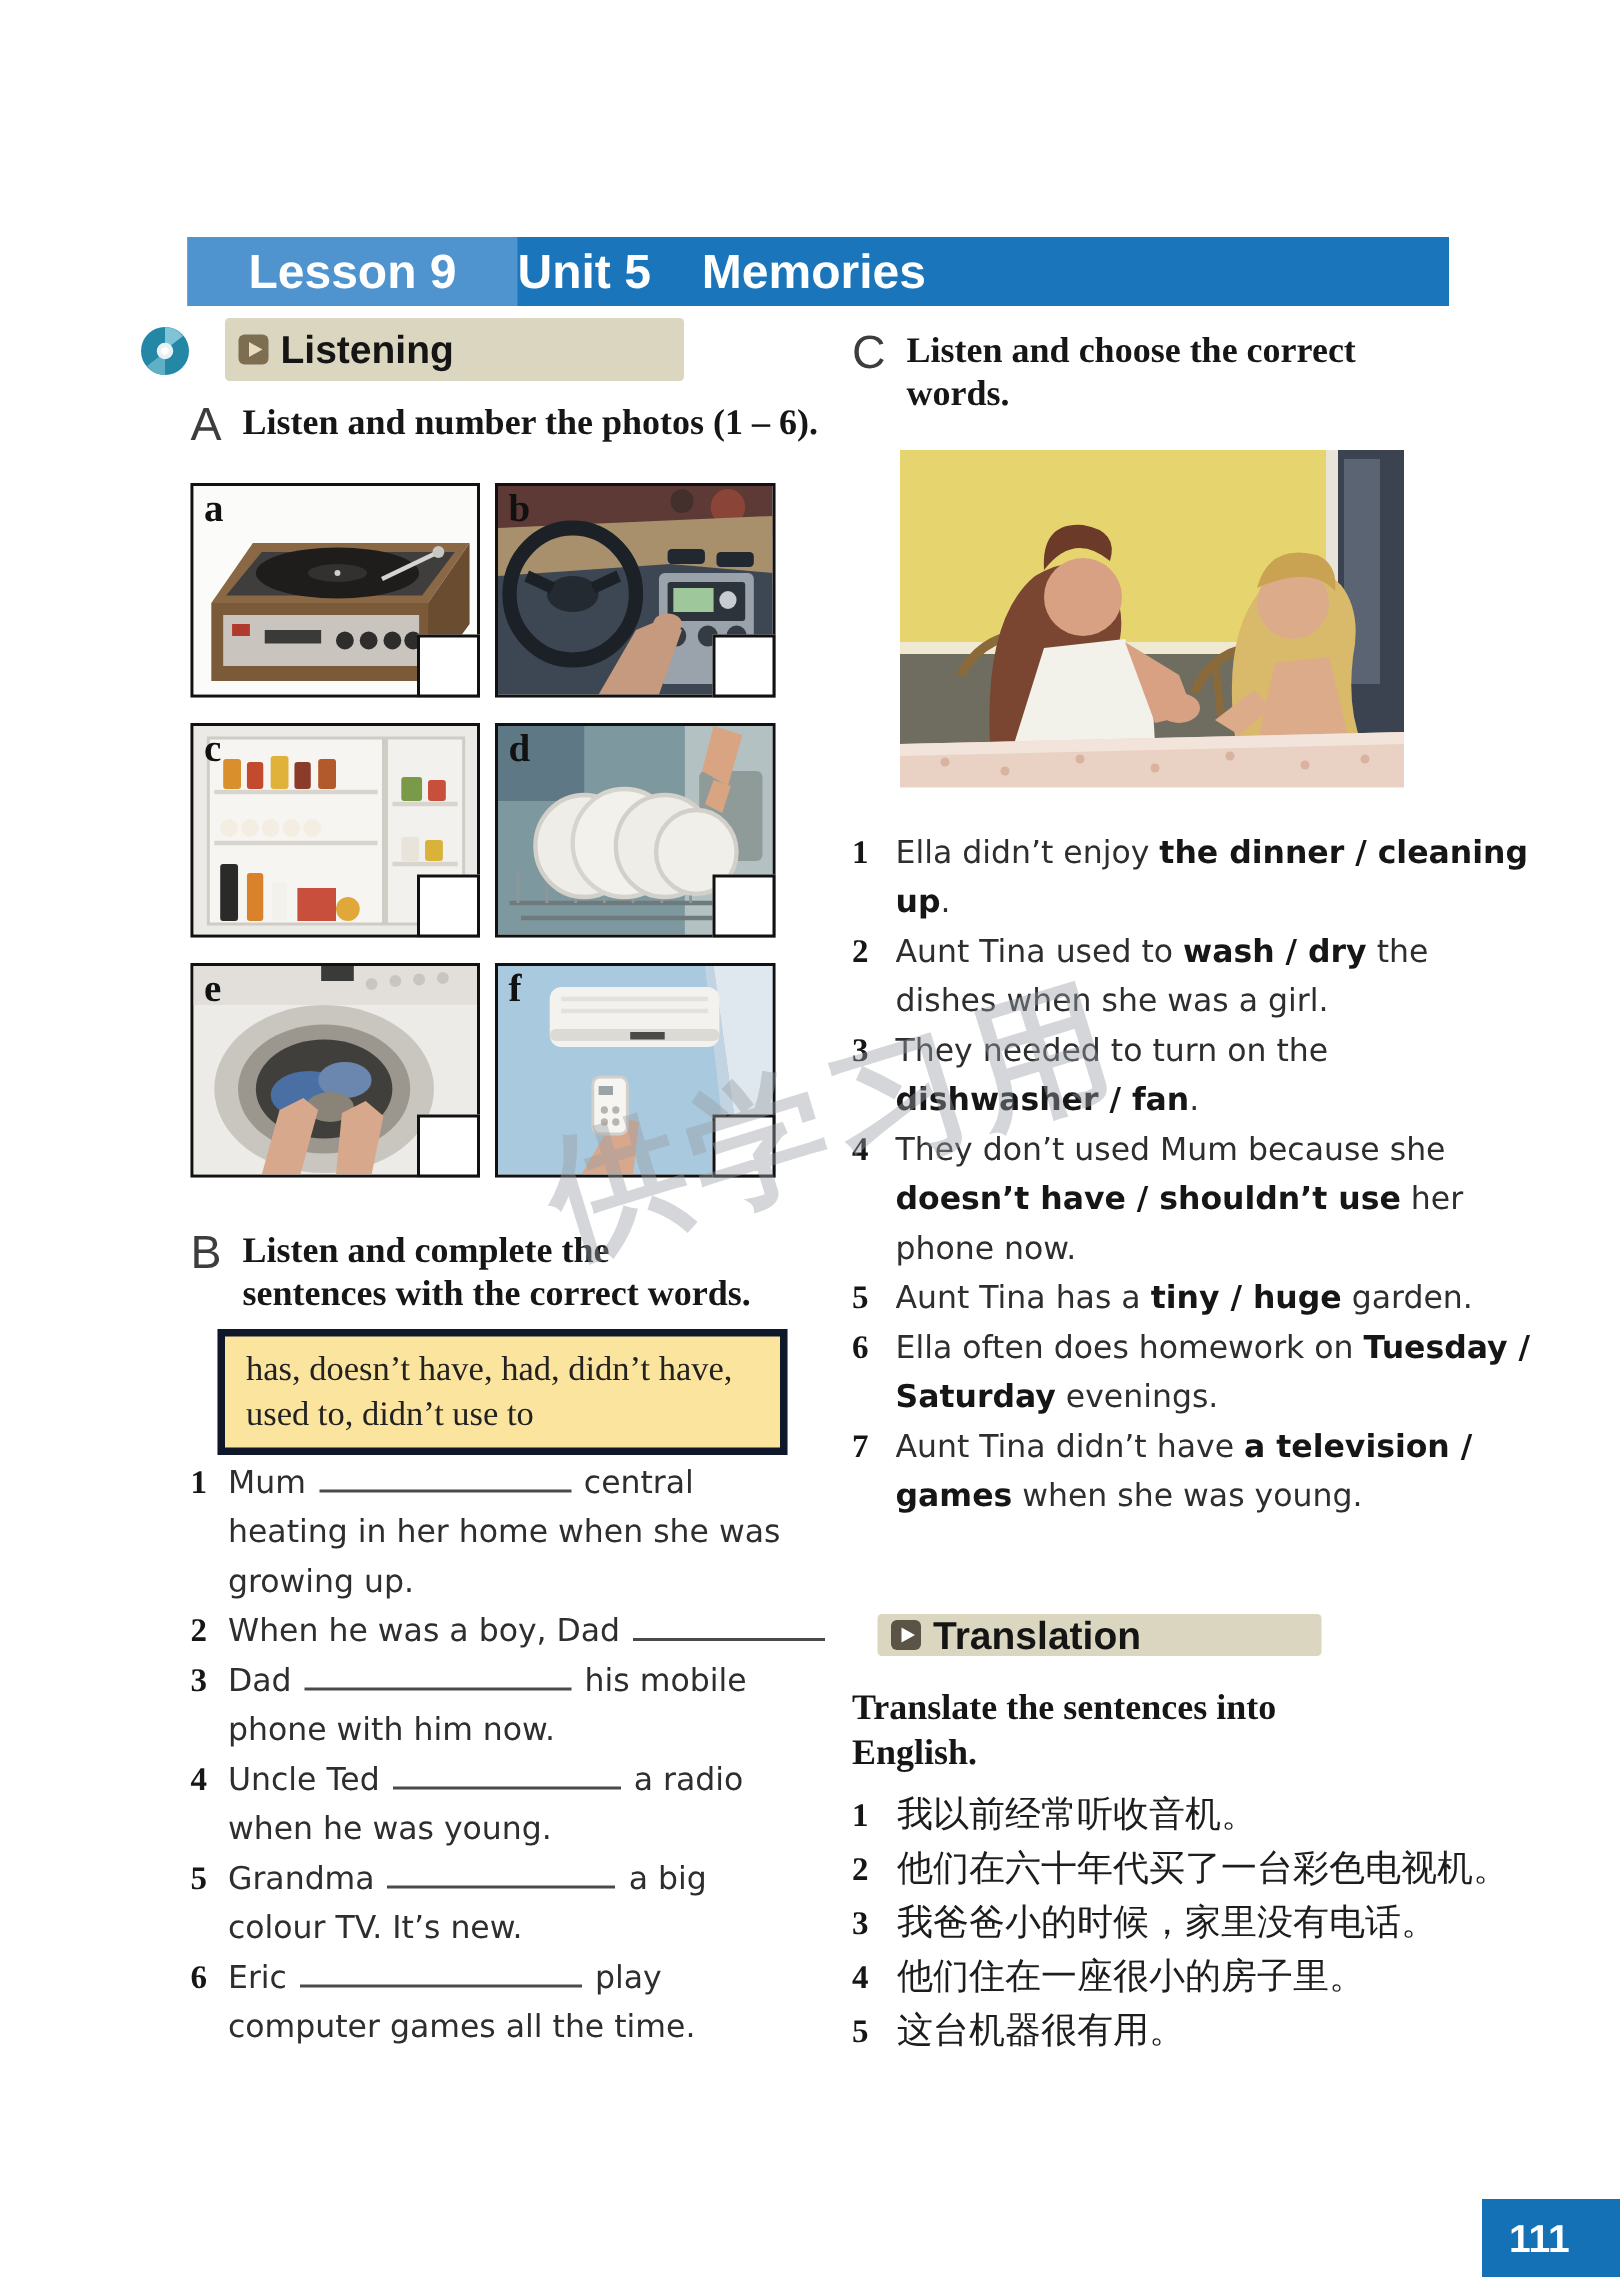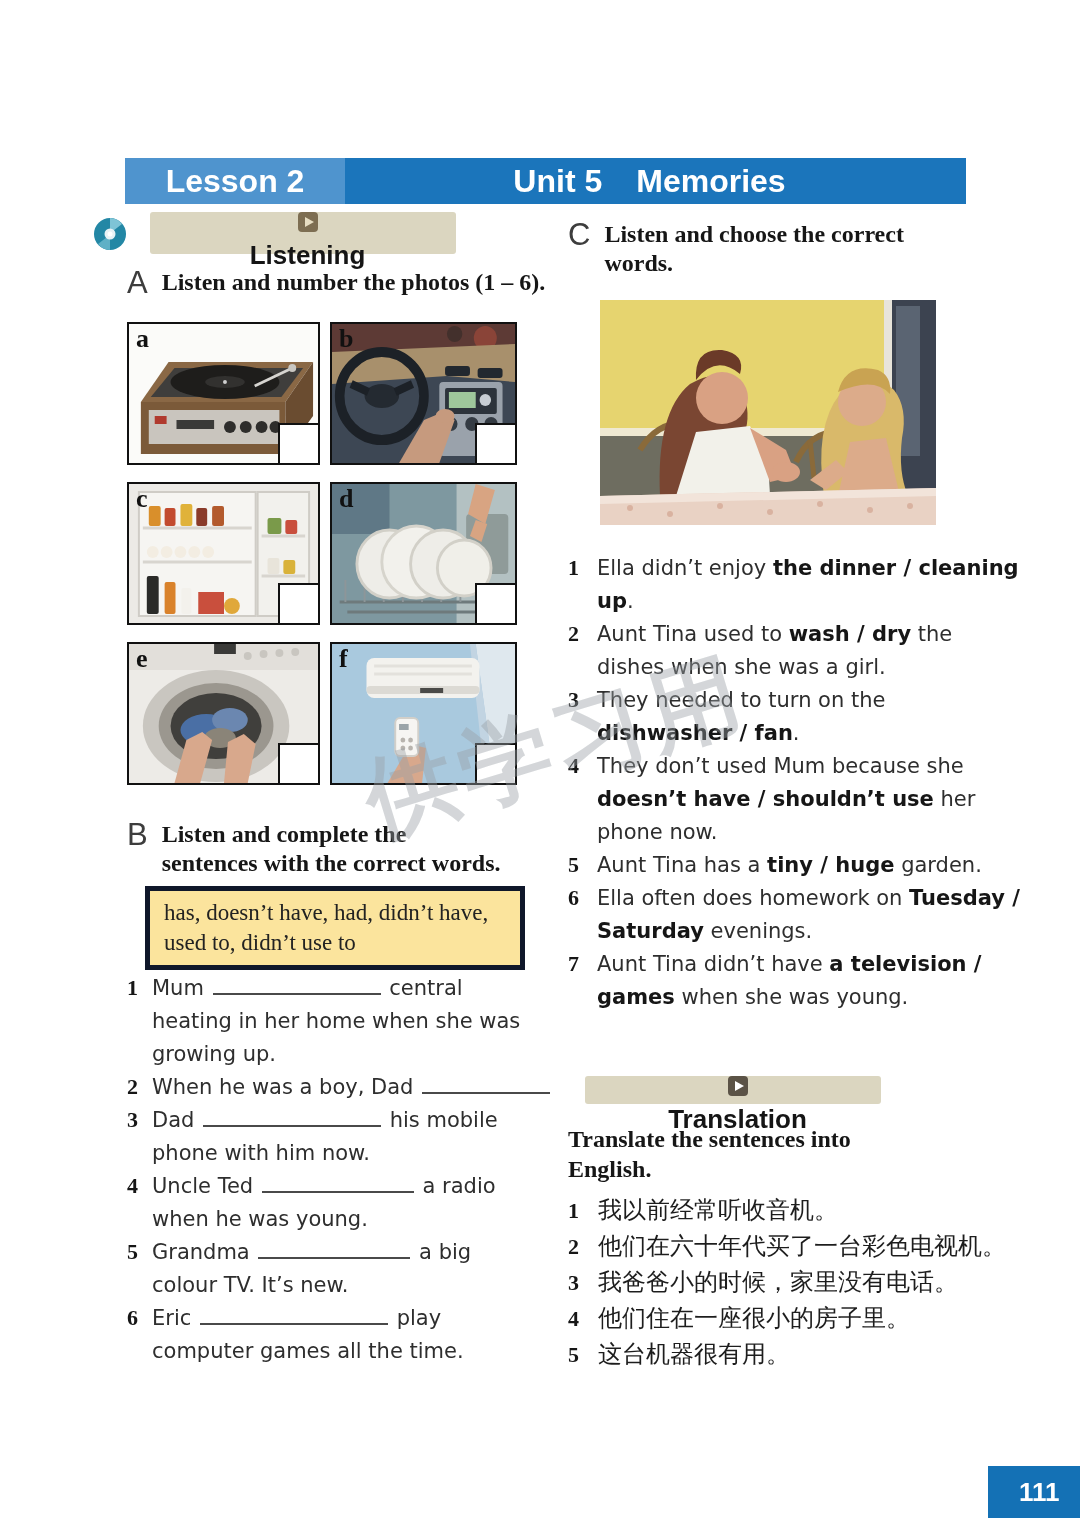--- a/index.html
+++ b/index.html
@@ -3,25 +3,25 @@
 <meta charset="utf-8">
 <style>
   html,body{margin:0;padding:0;}
   body{width:1080px;height:1524px;position:relative;background:#fff;overflow:hidden;
        font-family:"DejaVu Sans",sans-serif;color:#2e2e2e;}
   
   .header-bar{position:absolute;left:125px;top:158px;width:841px;height:46px;
     background:#1b75bb;display:flex;align-items:center;font-family:"Liberation Sans",sans-serif;}
   .lesson-seg{width:220px;height:46px;background:#4f94ce;display:flex;align-items:center;justify-content:center;}
   .lesson-seg span{color:#fff;font-weight:bold;font-size:32px;}
-  .unit-seg{flex:1;display:flex;justify-content:center;align-items:center;gap:34px;padding-right:12px;}
+  .unit-seg{flex:1;display:flex;justify-content:flex-start;align-items:center;gap:34px;padding-right:12px;}
   .unit-seg span{color:#fff;font-weight:bold;font-size:32px;}
   
   .band{position:absolute;height:42px;background:#dbd6c0;border-radius:3px;
-    display:flex;align-items:center;gap:8px;padding-left:9px;box-sizing:border-box;flex-direction:column;}
+    display:flex;align-items:center;gap:8px;padding-left:9px;box-sizing:border-box;}
   .band .band-label{font-family:"Liberation Sans",sans-serif;font-weight:bold;font-size:26px;color:#151515;}
   .play-icon{width:20px;height:20px;border-radius:4px;background:#7d6e52;position:relative;flex:0 0 auto;}
   .play-icon::after{content:"";position:absolute;left:7px;top:5px;border-left:9px solid #e6ddc2;
     border-top:5px solid transparent;border-bottom:5px solid transparent;}
   .play-icon.dark{background:#5b5346;}
   .play-icon.dark::after{border-left-color:#ffffff;}
   .cd{position:absolute;left:92px;top:216px;width:36px;height:36px;}
   
   .sec-head{position:absolute;display:flex;align-items:flex-start;gap:14px;}
   .sec-letter{font-family:"Liberation Sans",sans-serif;font-size:31px;color:#3d3d3d;line-height:1;margin-top:-1px;}
@@ -56,29 +56,29 @@
   .c-photo svg{width:100%;height:100%;display:block;}
   
   .trans-inst{position:absolute;left:568px;top:1124px;width:360px;
     font-family:"Liberation Serif",serif;font-weight:bold;font-size:24px;line-height:30px;color:#161616;}
   
   .watermark{position:absolute;left:368px;top:742px;transform:rotate(-17deg);transform-origin:left center;
     font-family:"Liberation Serif",serif;font-weight:bold;font-size:92px;letter-spacing:6px;
     color:#9aa0a6;opacity:.42;z-index:9;pointer-events:none;white-space:nowrap;}
   
   .footer{position:absolute;left:988px;top:1466px;right:0;height:52px;background:#1471b5;
-    display:flex;align-items:center;padding-left:31px;box-sizing:border-box;
+    display:flex;align-items:center;padding-left:18px;box-sizing:border-box;
     font-family:"Liberation Sans",sans-serif;font-weight:bold;font-size:26px;color:#fff;}
 </style>
 </head>
 <body>
 
 <div class="header-bar">
   <div class="lesson-seg">
-    <span>Lesson 2</span>
+    <span>Lesson 9</span>
   </div>
   <div class="unit-seg">
     <span>Unit 5</span>
     <span>Memories</span>
   </div>
 </div>
 
 <svg class="cd" viewBox="0 0 36 36">
   <circle cx="18" cy="18" r="16" fill="#2387a5"></circle>
   <path d="M18 2 A16 16 0 0 1 30 8 L21 15 A6 6 0 0 0 18 13 Z" fill="#7ec4d6"></path>

